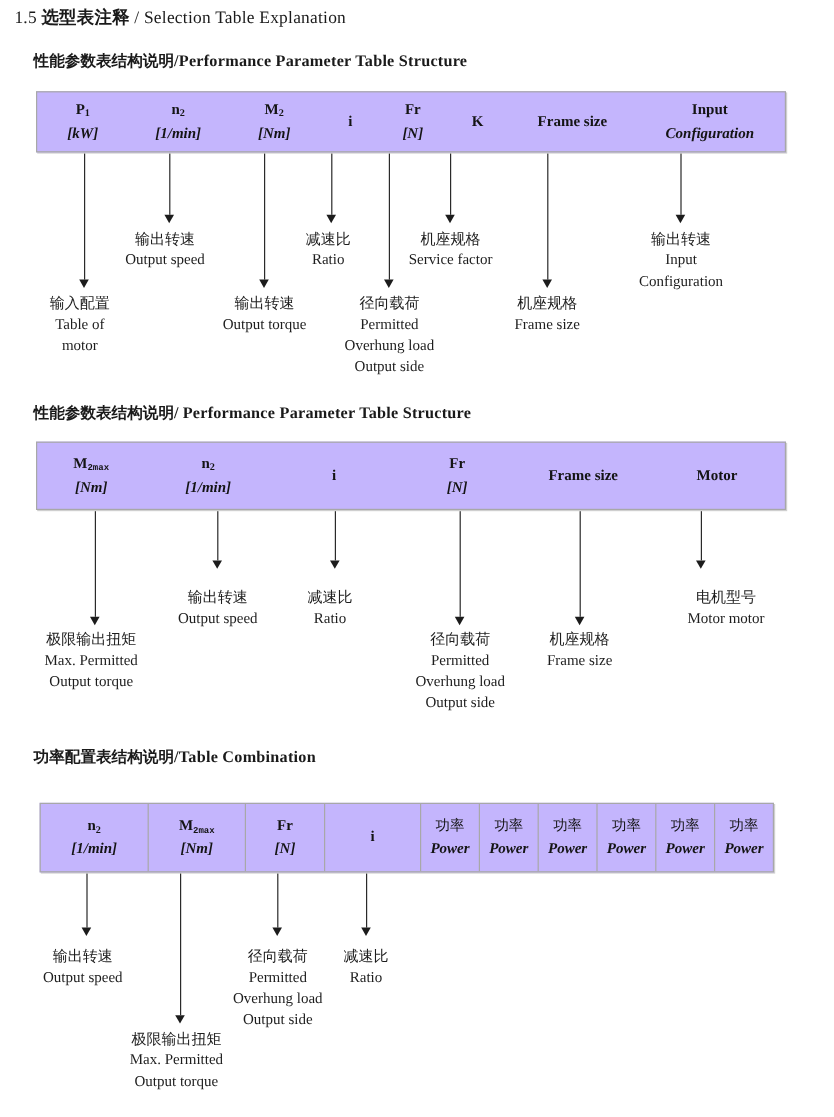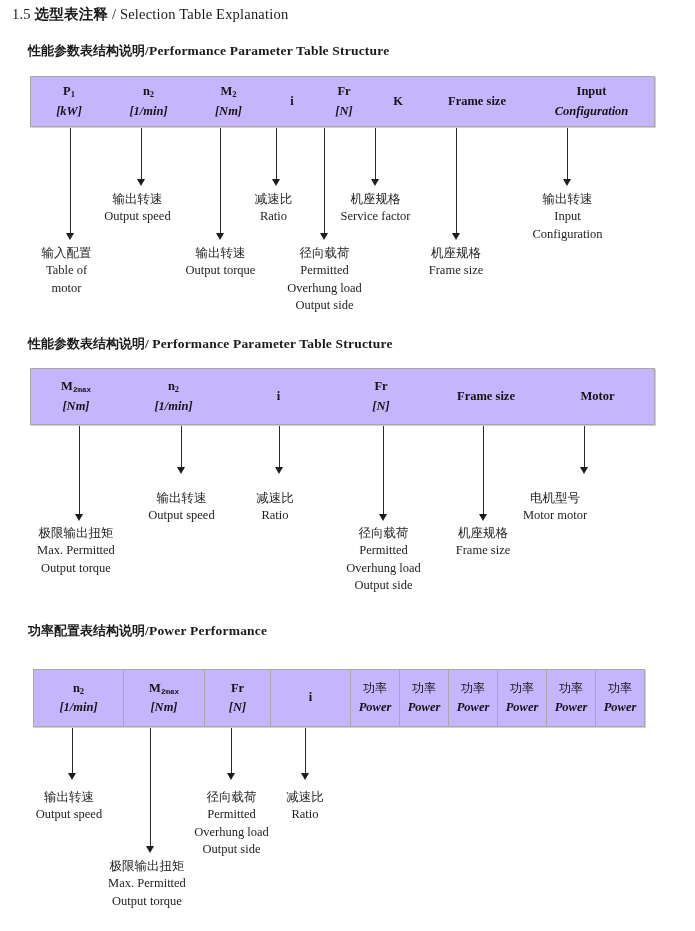--- a/index.html
+++ b/index.html
@@ -318,27 +318,27 @@
 <div class="note" style="left:327px; top:524px; width:113px;">
   <span class="cn">径向载荷</span>
   <span class="en">Permitted</span>
   <span class="en">Overhung load</span>
   <span class="en">Output side</span>
 </div>
 <div class="note" style="left:428px; top:524px; width:110px;">
   <span class="cn">机座规格</span>
   <span class="en">Frame size</span>
 </div>
-<div class="note" style="left:500px; top:489px; width:110px;">
+<div class="note" style="left:550px; top:489px; width:110px;">
   <span class="cn">电机型号</span>
   <span class="en">Motor motor</span>
 </div>
 
 <div class="abs sec-head" style="top:622px;">
-  <span class="cn">功率配置表结构说明</span><span class="en">/</span><span class="en">Power Performance</span>
+  <span class="cn">功率配置表结构说明</span><span class="en">/</span><span class="en">Table Combination</span>
 </div>
 
 <div class="tbl gridded" id="tbl3" style="left:33px; top:669px; width:612px; height:58px;">
   <div class="cell" style="width:89px;">
     <span class="l1"><span>n</span><sub>2</sub></span>
     <span class="l2">[1/min]</span>
   </div>
   <div class="cell" style="width:81px;">
     <span class="l1"><span>M</span><span class="sub-small">2max</span></span>
     <span class="l2">[Nm]</span>

